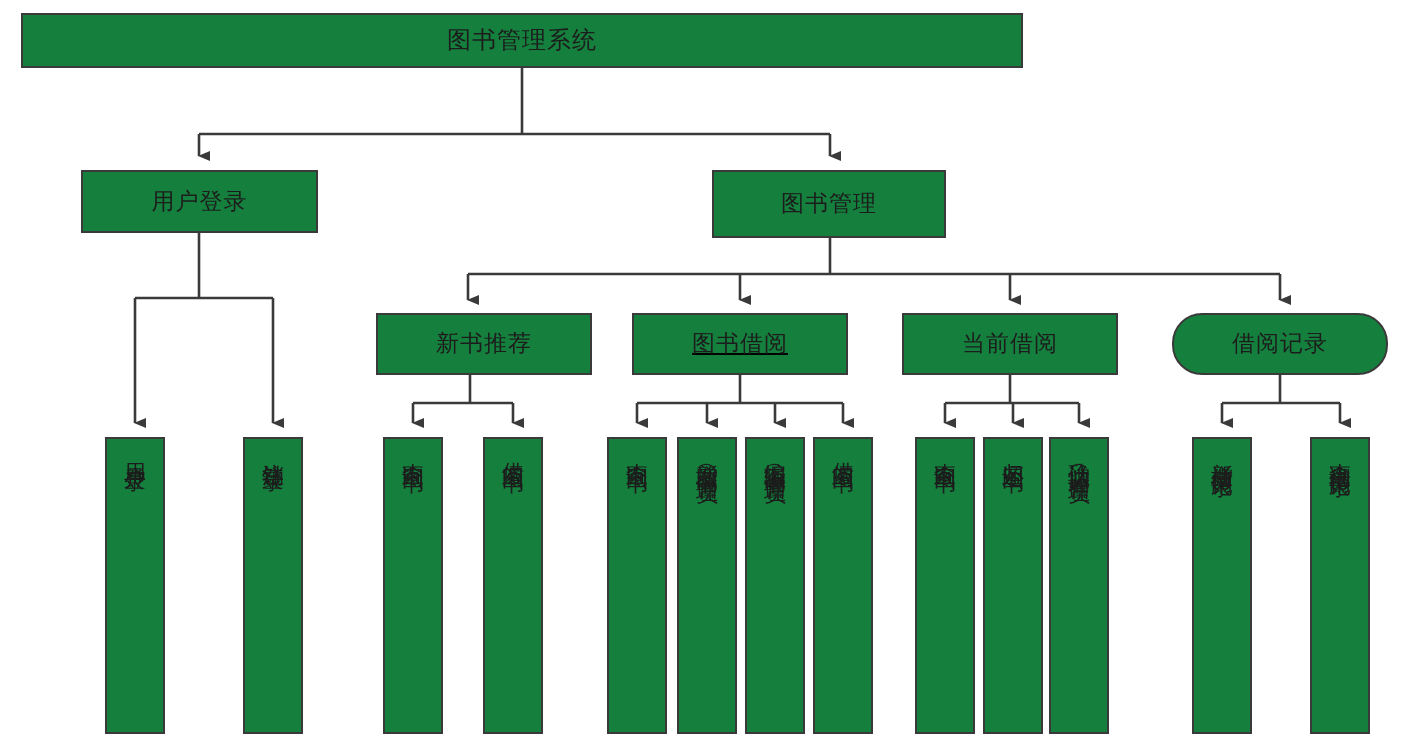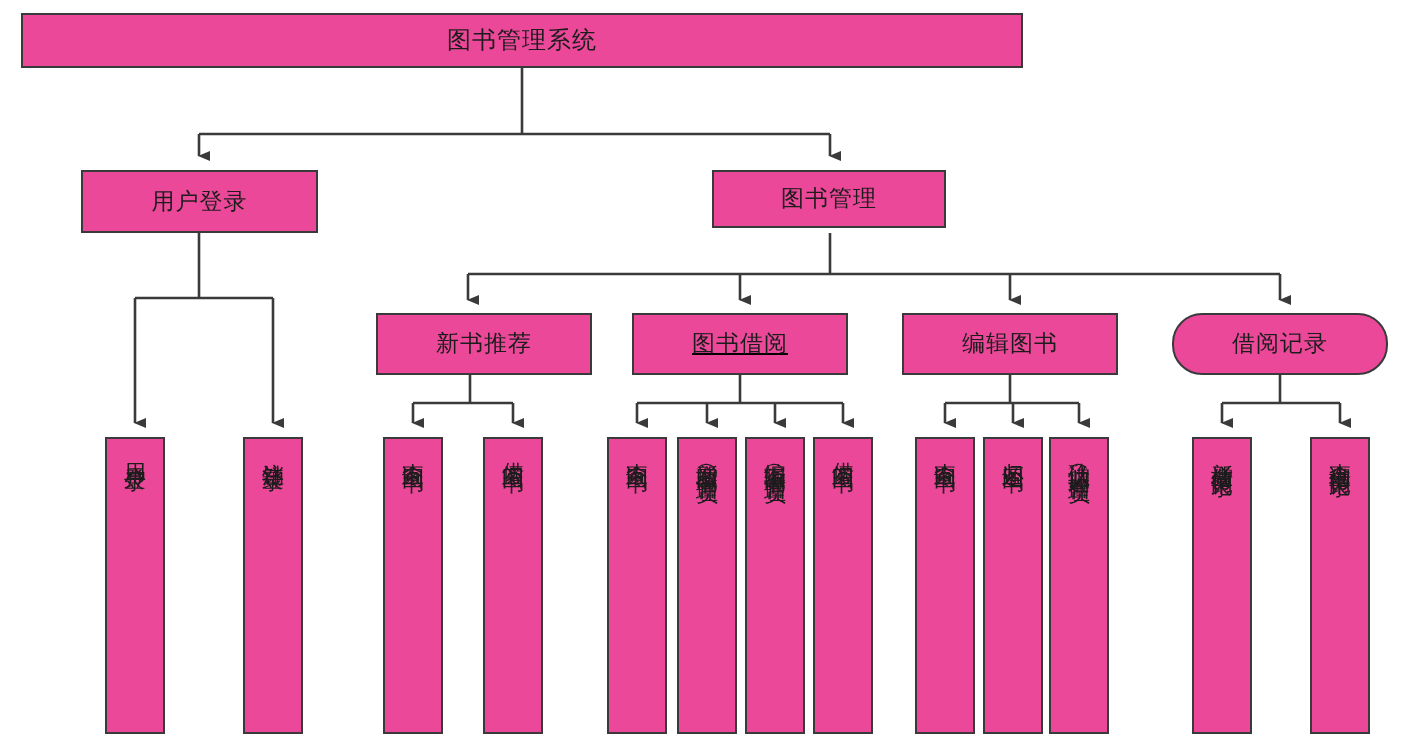--- a/index.html
+++ b/index.html
@@ -23,21 +23,21 @@
     position: absolute;
     left: 0;
     top: 0;
     width: 1405px;
     height: 747px;
     pointer-events: none;
   }
   .node {
     position: absolute;
     box-sizing: border-box;
-    background: #ec4899;
+    background: #15803d;
     border: 2px solid #3a3a3a;
     display: flex;
     align-items: center;
     justify-content: center;
     z-index: 2;
   }
   .node .label {
     color: #1c1c1c;
     line-height: 1.18;
     text-align: center;
@@ -136,34 +136,34 @@
   </svg>
 
   <div class="node horiz root" style="left:21px; top:13px; width:1002px; height:55px;">
     <span class="label">图书管理系统</span>
   </div>
 
   <div class="node horiz" style="left:81px; top:170px; width:237px; height:63px;">
     <span class="label">用户登录</span>
   </div>
 
-  <div class="node horiz" style="left:712px; top:170px; width:234px; height:58px;">
+  <div class="node horiz" style="left:712px; top:170px; width:234px; height:68px;">
     <span class="label">图书管理</span>
   </div>
 
   <div class="node horiz" style="left:376px; top:313px; width:216px; height:62px;">
     <span class="label">新书推荐</span>
   </div>
 
   <div class="node horiz" style="left:632px; top:313px; width:216px; height:62px;text-decoration:underline;">
     <span class="label">图书借阅</span>
   </div>
 
   <div class="node horiz" style="left:902px; top:313px; width:216px; height:62px;">
-    <span class="label">编辑图书</span>
+    <span class="label">当前借阅</span>
   </div>
 
   <div class="node horiz" style="left:1172px; top:313px; width:216px; height:62px;border-radius:30px;">
     <span class="label">借阅记录</span>
   </div>
 
   <div class="node vert" style="left:105px; top:437px; width:60px; height:297px;">
     <span class="label">用户登录</span>
   </div>
 

